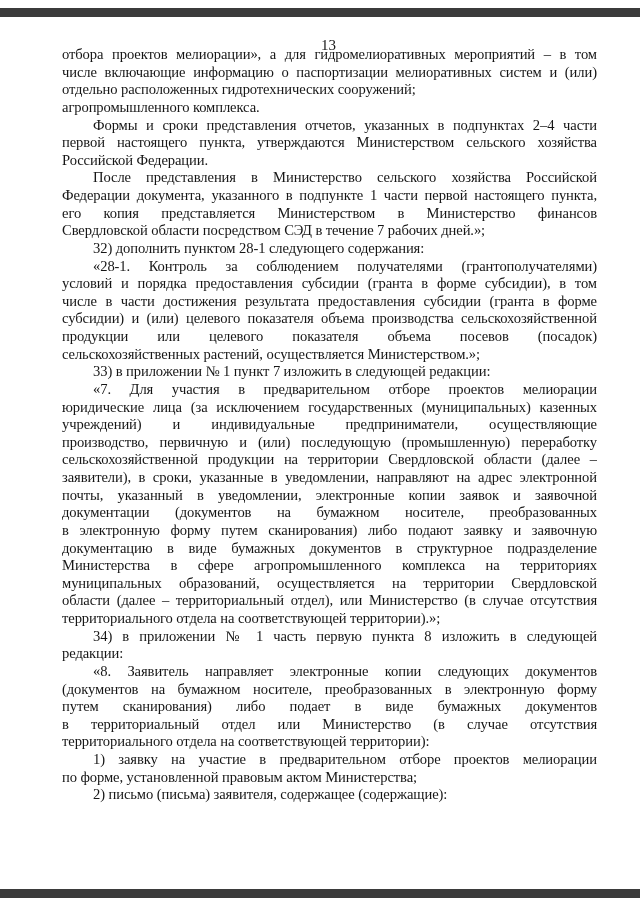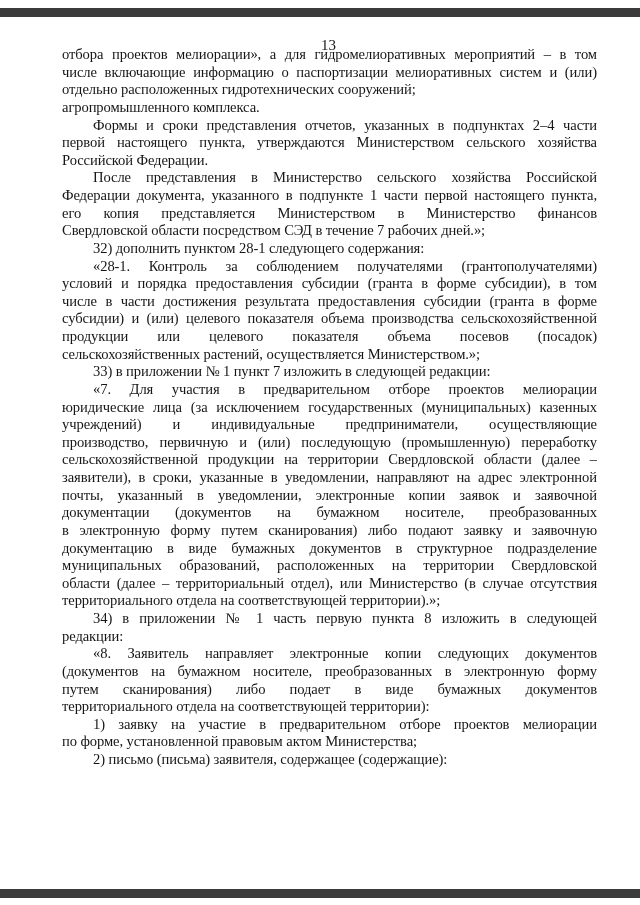--- a/index.html
+++ b/index.html
@@ -101,32 +101,34 @@
         <div class="line indented">«7. Для участия в предварительном отборе проектов мелиорации</div>
         <div class="line">юридические лица (за исключением государственных (муниципальных) казенных</div>
         <div class="line">учреждений) и индивидуальные предприниматели, осуществляющие</div>
         <div class="line">производство, первичную и (или) последующую (промышленную) переработку</div>
         <div class="line">сельскохозяйственной продукции на территории Свердловской области (далее –</div>
         <div class="line">заявители), в сроки, указанные в уведомлении, направляют на адрес электронной</div>
         <div class="line">почты, указанный в уведомлении, электронные копии заявок и заявочной</div>
         <div class="line">документации (документов на бумажном носителе, преобразованных</div>
         <div class="line">в электронную форму путем сканирования) либо подают заявку и заявочную</div>
         <div class="line">документацию в виде бумажных документов в структурное подразделение</div>
-        <div class="line">муниципальных образований, расположенных на территории Свердловской</div>
+        <div class="line">Министерства в сфере агропромышленного комплекса на территориях</div>
+        <div class="line">муниципальных образований, осуществляется на территории Свердловской</div>
         <div class="line">области (далее – территориальный отдел), или Министерство (в случае отсутствия</div>
         <div class="line last">территориального отдела на соответствующей территории).»;</div>
       </div>
       <div class="paragraph">
         <div class="line indented">34) в приложении № 1 часть первую пункта 8 изложить в следующей</div>
         <div class="line last">редакции:</div>
       </div>
       <div class="paragraph">
         <div class="line indented">«8. Заявитель направляет электронные копии следующих документов</div>
         <div class="line">(документов на бумажном носителе, преобразованных в электронную форму</div>
         <div class="line">путем сканирования) либо подает в виде бумажных документов</div>
+        <div class="line">в территориальный отдел или Министерство (в случае отсутствия</div>
         <div class="line last">территориального отдела на соответствующей территории):</div>
       </div>
       <div class="paragraph">
         <div class="line indented">1) заявку на участие в предварительном отборе проектов мелиорации</div>
         <div class="line last">по форме, установленной правовым актом Министерства;</div>
       </div>
       <div class="paragraph">
         <div class="line last indented">2) письмо (письма) заявителя, содержащее (содержащие):</div>
       </div>
     </div>

